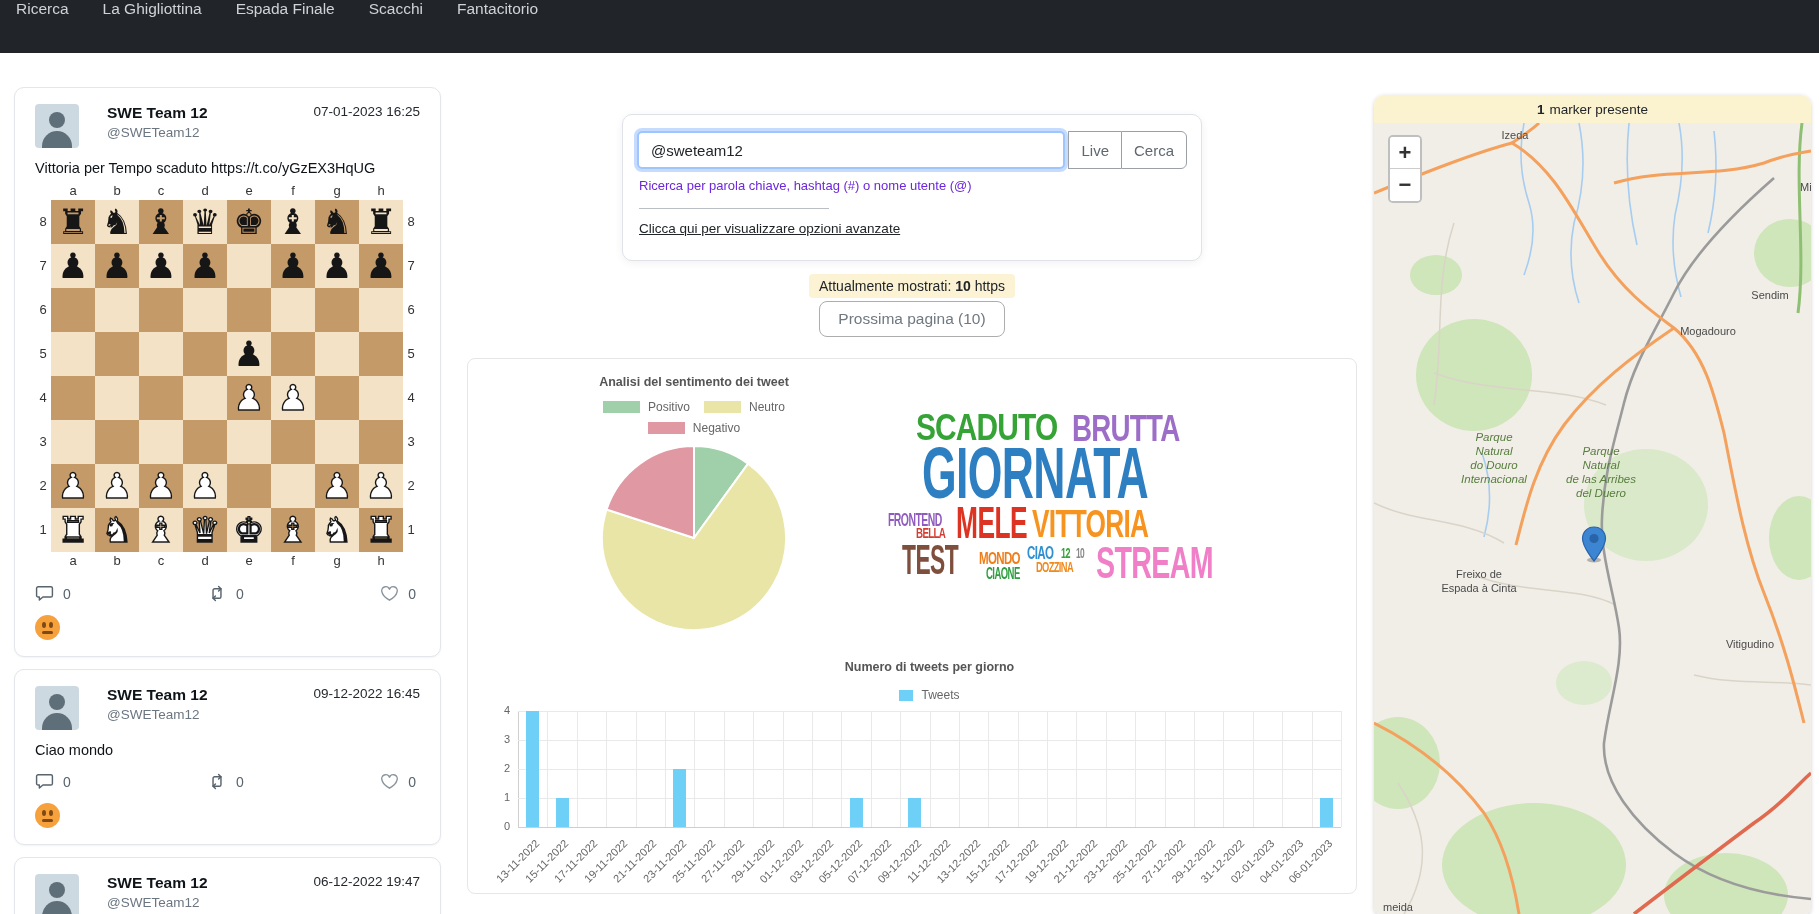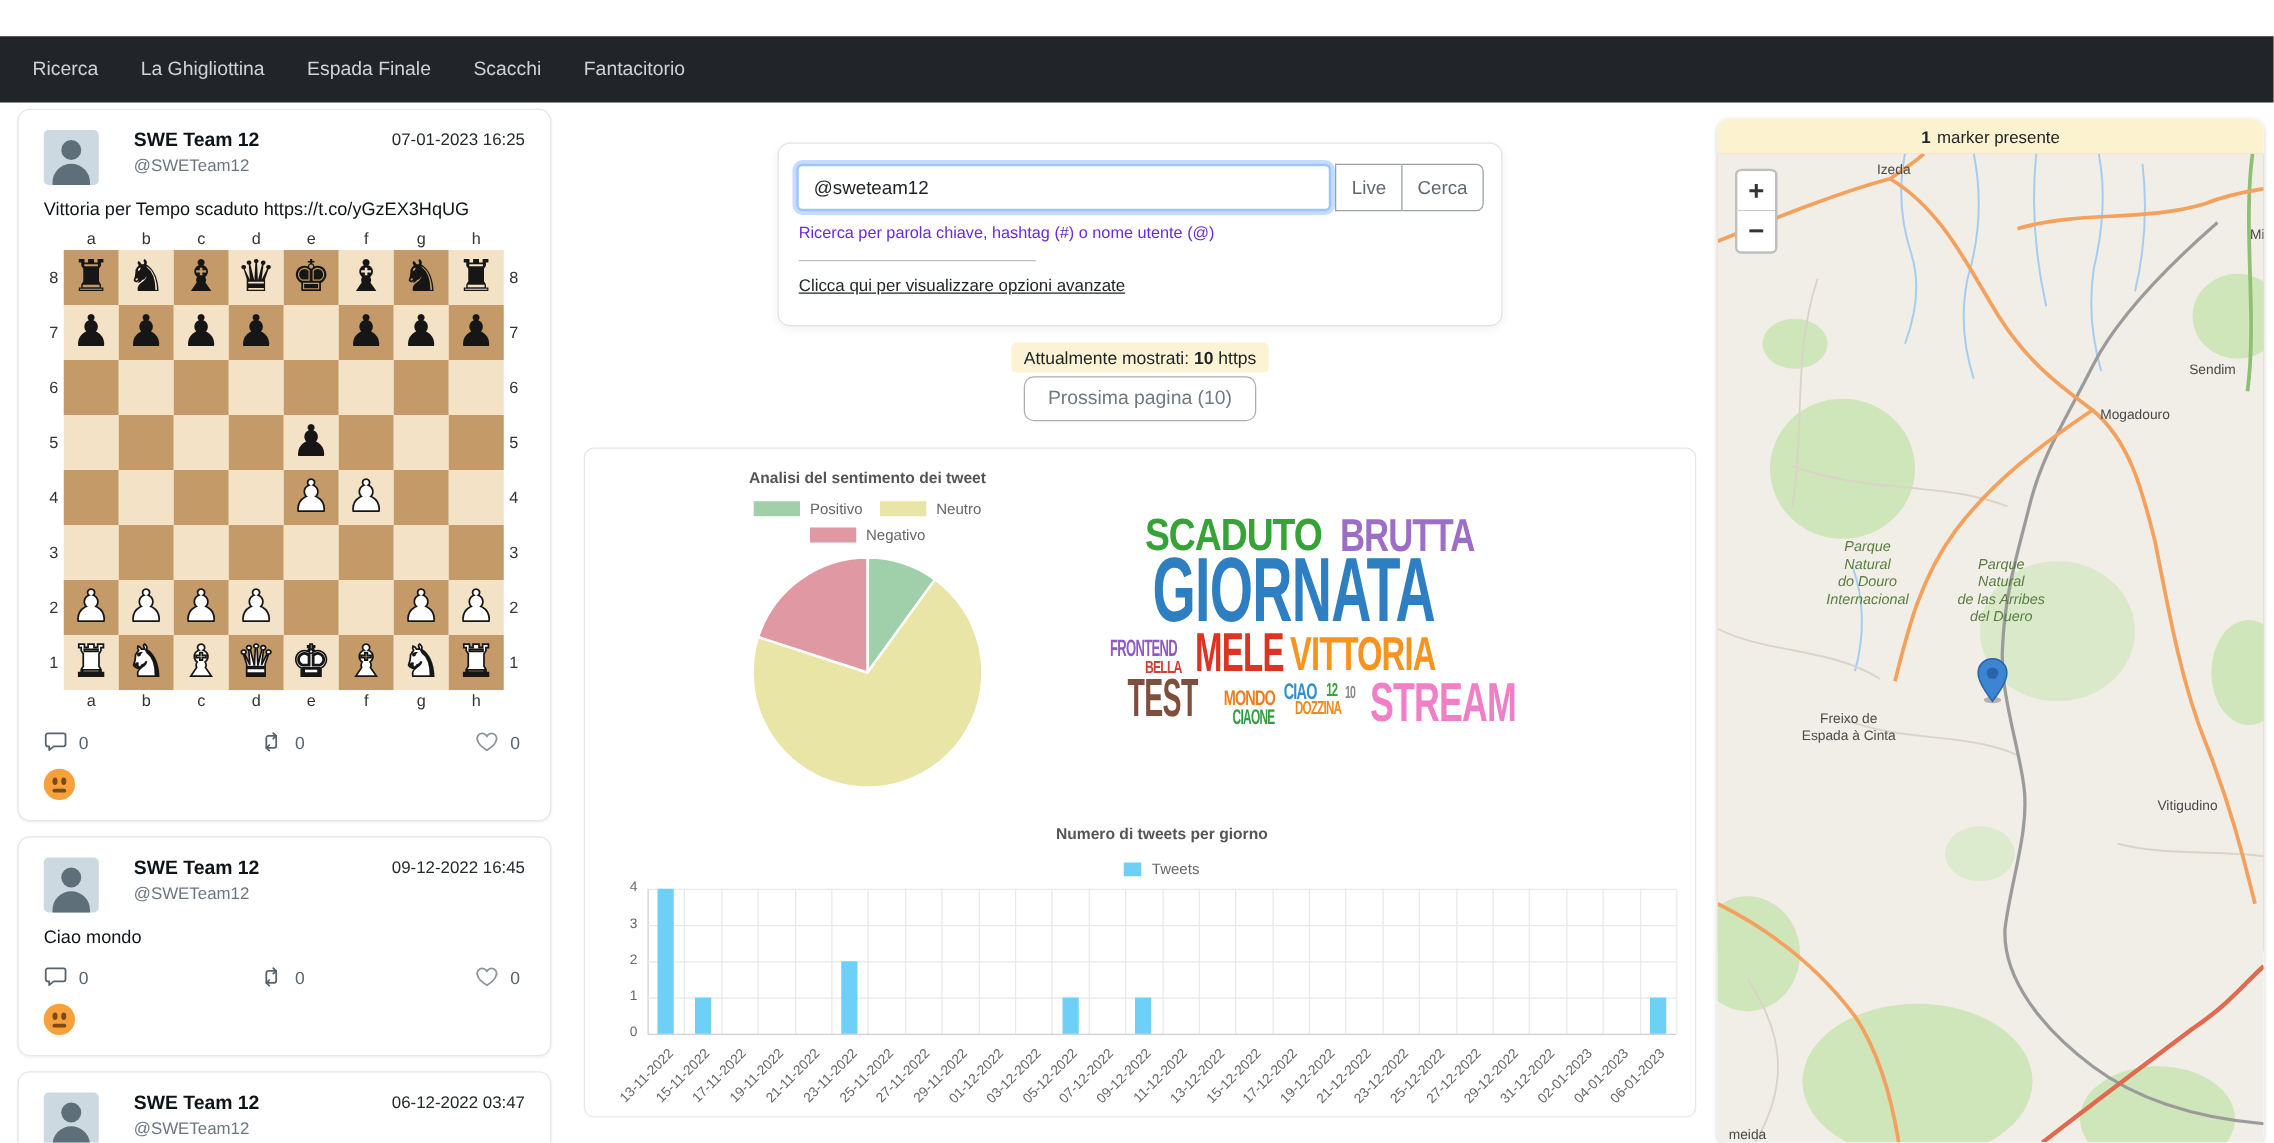--- a/index.html
+++ b/index.html
@@ -1,21 +1,21 @@
 <!DOCTYPE html>
 <html><head>
 <meta charset="utf-8">
 <style>
   * { margin:0; padding:0; box-sizing:border-box; }
   html,body { width:1819px; height:914px; overflow:hidden; background:#fff;
     font-family:"Liberation Sans","DejaVu Sans",sans-serif; position:relative; }
 
   
   .navbar { position:absolute; left:0; top:0; width:1819px; height:53px; background:#212529;
-    display:flex; align-items:center; padding-left:26px; gap:34px; z-index:30;margin-top:29px; }
+    display:flex; align-items:flex-start; padding-left:16px; gap:34px; z-index:30; }
   .nav-item { color:#cfd3d7; font-size:15.5px; cursor:pointer; white-space:nowrap; }
 
   
   .tweet-col { position:absolute; left:14px; top:87px; width:427px; display:flex;
     flex-direction:column; gap:12px; }
   .tweet-card { background:#fff; border:1px solid #e3e6ea; border-radius:10px;
     padding:16px 20px; box-shadow:0 1px 2px rgba(0,0,0,.05); }
   .t-head { display:flex; align-items:flex-start; }
   .avatar { width:44px; height:44px; border-radius:4px; background:#ccd9e0; position:relative;
     overflow:hidden; flex:0 0 44px; }
@@ -101,21 +101,21 @@
   .bar { position:absolute; bottom:0; width:13px; }
   .ytick { position:absolute; width:30px; text-align:right; font-size:11px; color:#666; }
   .xtick { position:absolute; width:90px; text-align:right; font-size:11px; color:#666;
     transform:rotate(-45deg); transform-origin:100% 0; white-space:nowrap; }
 
   
   .map-panel { position:absolute; left:1374px; top:95px; width:437px; height:819px;
     border-radius:10px 10px 6px 6px; overflow:hidden; box-shadow:0 1px 4px rgba(0,0,0,.18); }
   .map-band { height:28px; background:#fbf3d0; display:flex; align-items:center; justify-content:center;
     font-size:13.5px; color:#212529; gap:5px; }
-  .map-area { position:relative; width:437px; height:638px; background:#fca5a5; }
+  .map-area { position:relative; width:437px; height:638px; background:#a16207; }
   .map-area svg { position:absolute; left:0; top:0; }
   .zoom-ctl { position:absolute; left:14px; top:12px; width:34px; border:2px solid rgba(0,0,0,.25);
     border-radius:5px; overflow:hidden; background:#fff; z-index:5; }
   .zoom-btn { width:100%; height:32px; background:#fff; border:none; font-size:22px; font-weight:bold;
     color:#333; cursor:pointer; line-height:30px; font-family:inherit; }
   .zoom-btn:first-child { border-bottom:1px solid #ccc; }
   .m-town { font-size:11px; fill:#4a4a4a; }
   .m-park { font-size:11.5px; fill:#577d3e; font-style:italic; }
 </style>
 </head>
@@ -403,21 +403,21 @@
     <div class="tweet-card">
       <div class="t-head">
         <div class="avatar">
           <div class="a-head"></div>
           <div class="a-body"></div>
         </div>
         <div class="t-names">
           <div class="t-name">SWE Team 12</div>
           <div class="t-handle">@SWETeam12</div>
         </div>
-        <div class="t-date">06-12-2022 03:47</div>
+        <div class="t-date">06-12-2022 19:47</div>
       </div>
     </div>
   </div>
 
 <div class="search-card">
   <div class="input-group">
     <input class="search-input" autofocus="" value="@sweteam12" style="">
     <button class="grp-btn btn-live">Live</button>
     <button class="grp-btn btn-cerca">Cerca</button>
   </div>

